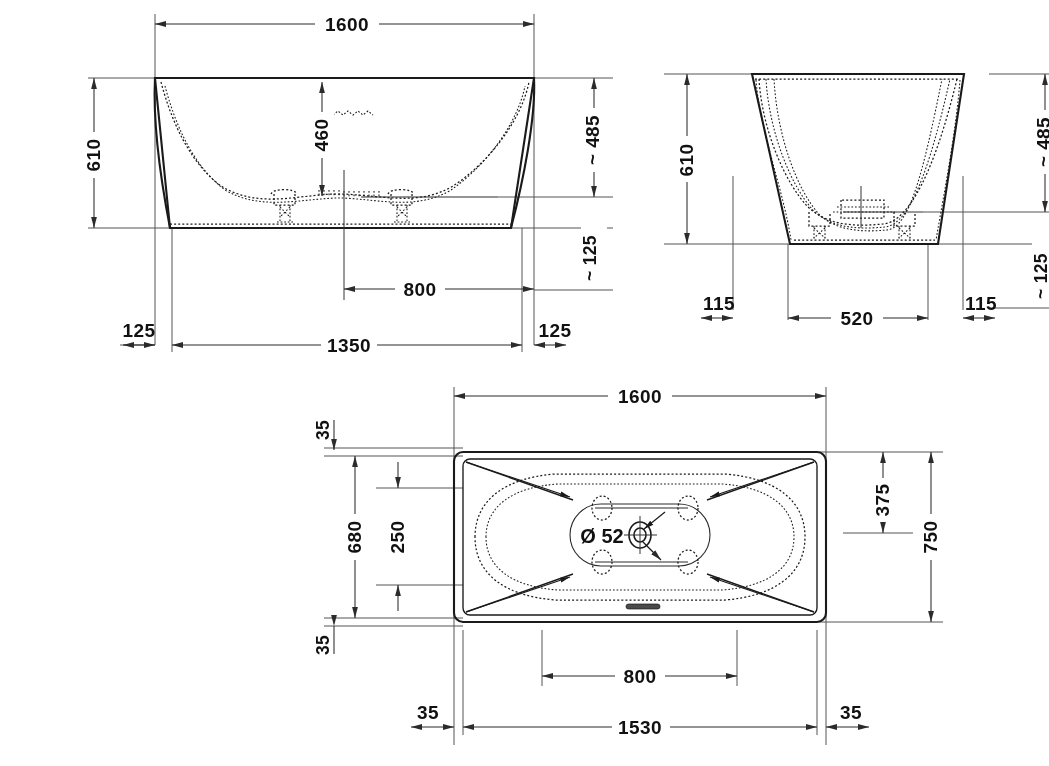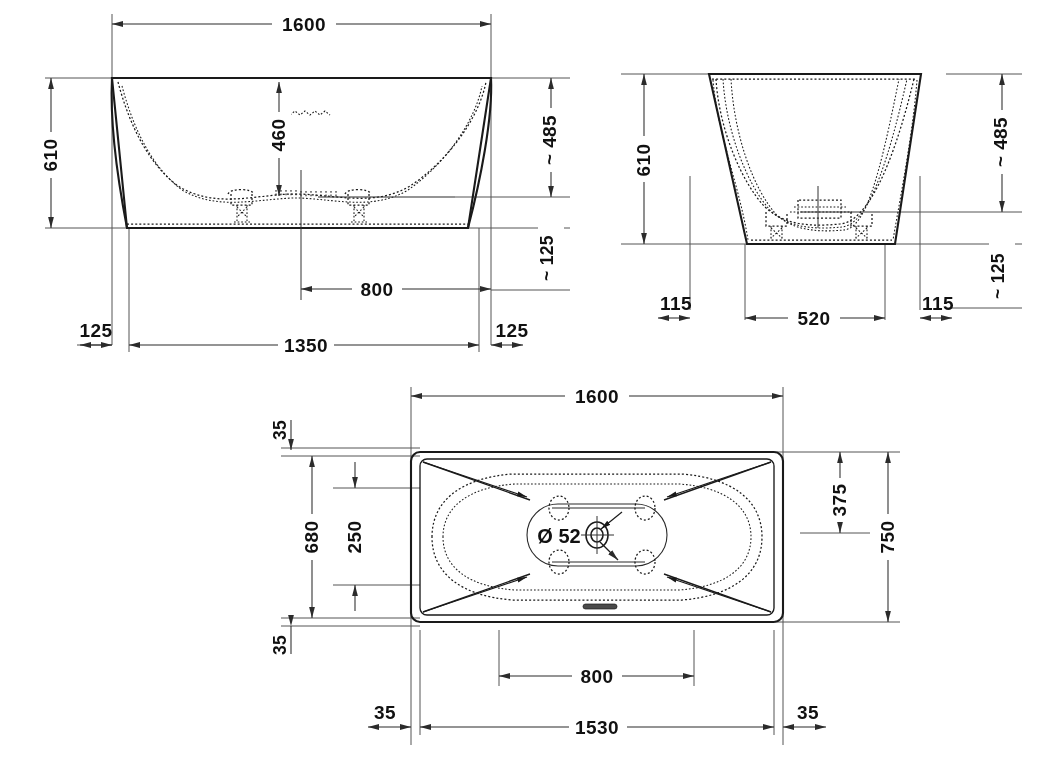--- a/index.html
+++ b/index.html
@@ -12,20 +12,21 @@
     width: 1049px;
     height: 766px;
     font-family: "Liberation Sans", sans-serif;
     overflow: hidden;
   }
   #drawing-root {
     position: relative;
     width: 923px;
     height: 766px;
     background: #ffffff;
+    padding-left: 43px;
   }
   svg.sheet {
     display: block;
     width: 1049px;
     height: 766px;
   }
   
   .outline {
     fill: none;
     stroke: #1a1a1a;

